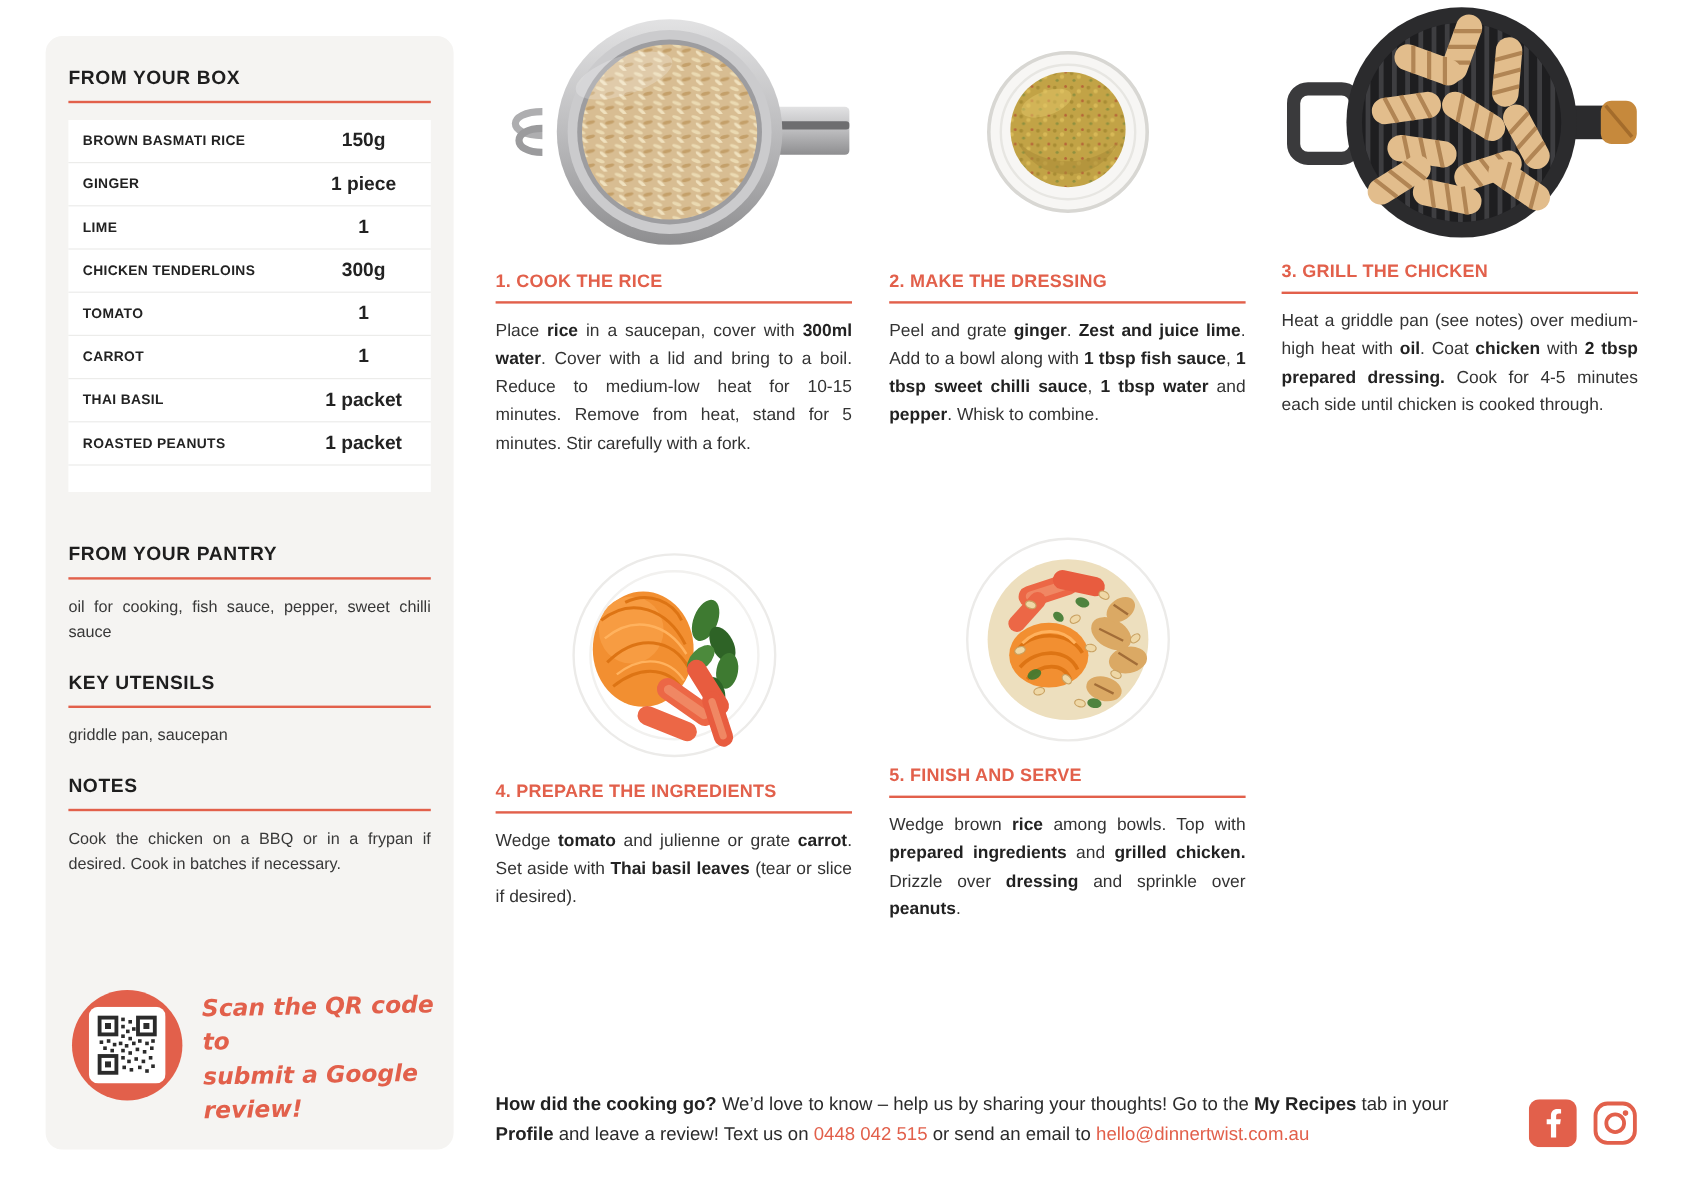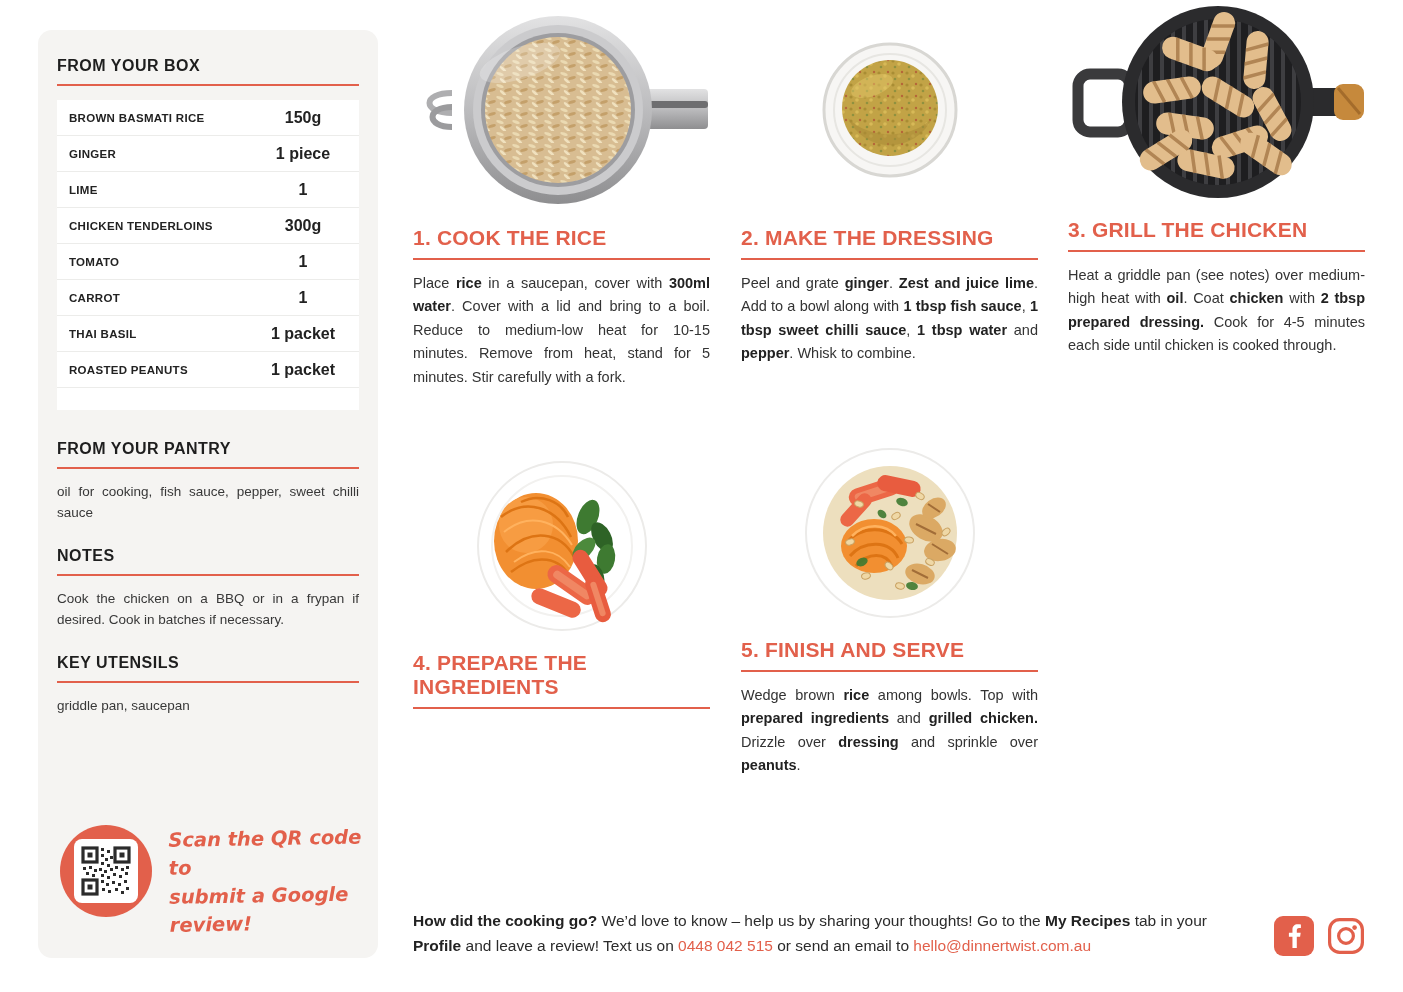--- a/index.html
+++ b/index.html
@@ -11,35 +11,35 @@
   
   .sidebar{position:absolute;left:38px;top:30px;width:340px;height:928px;
            background:#F5F4F2;border-radius:14px;padding:27px 19px;}
   .side-title{font-size:16px;font-weight:700;color:var(--ink);letter-spacing:.5px;margin:0;}
   .rule{border-bottom:2px solid var(--accent);margin-top:9px;}
   .box-table{background:#fff;margin-top:14px;padding-bottom:22px;}
   .trow{display:flex;align-items:center;justify-content:space-between;
         border-bottom:1px solid #ECECEA;padding:8.5px 0 8.5px 12px;}
   .tname{font-size:11.5px;font-weight:700;color:#222;letter-spacing:.3px;}
   .tqty{width:112px;text-align:center;font-size:16px;font-weight:700;color:#222;flex:none;}
-  .side-sec{margin-top:30px;}
+  .side-sec{margin-top:44px;}
   .side-sec.tight{margin-top:24px;}
   .side-text{font-size:13.5px;line-height:1.56;text-align:justify;margin:12px 0 0;color:var(--body);}
 
   .qr{position:absolute;left:22px;bottom:20px;display:flex;align-items:flex-start;gap:17px;}
   .qr-circle{width:92px;height:92px;border-radius:50%;background:var(--accent);
              display:flex;align-items:center;justify-content:center;flex:none;}
   .qr-text{color:var(--accent);font-size:19.5px;line-height:1.45;font-style:italic;
            font-weight:700;font-family:"DejaVu Sans",cursive;transform:rotate(-1deg);}
 
   
   .step{position:absolute;width:297px;}
   .photo{height:204px;display:flex;align-items:center;justify-content:center;margin-bottom:14px;}
   .row2 .photo{height:182px;}
-  .step-title{font-size:21px;font-weight:700;color:var(--accent);margin:0;letter-spacing:.2px;}
+  .step-title{font-size:15px;font-weight:700;color:var(--accent);margin:0;letter-spacing:.2px;}
   .rule2{border-bottom:2px solid var(--accent);margin-top:8px;margin-bottom:12px;}
   .step-body{font-size:14.5px;line-height:1.62;color:#333;text-align:justify;margin:0;}
   .b{font-weight:700;color:#222;}
   .accent{color:var(--accent);font-weight:400;}
 
   
   .footer{position:absolute;left:413px;top:908px;width:953px;display:flex;
           justify-content:space-between;align-items:flex-start;}
   .footer p{width:845px;font-size:15.5px;line-height:1.62;color:#2B2B2B;margin:0;}
   .social{display:flex;gap:12px;margin-top:8px;}
@@ -91,29 +91,29 @@
       </div>
     </section>
 
     <section class="side-sec">
       <h2 class="side-title">FROM YOUR PANTRY</h2>
       <div class="rule"></div>
       <p class="side-text">oil for cooking, fish sauce, pepper, sweet chilli sauce</p>
     </section>
 
     <section class="side-sec tight">
+      <h2 class="side-title">KEY UTENSILS</h2>
+      <div class="rule"></div>
+      <p class="side-text">griddle pan, saucepan</p>
+    </section>
+
+    <section class="side-sec tight">
       <h2 class="side-title">NOTES</h2>
       <div class="rule"></div>
       <p class="side-text">Cook the chicken on a BBQ or in a frypan if desired. Cook in batches if necessary.</p>
-    </section>
-
-    <section class="side-sec tight">
-      <h2 class="side-title">KEY UTENSILS</h2>
-      <div class="rule"></div>
-      <p class="side-text">griddle pan, saucepan</p>
     </section>
 
     <div class="qr">
       <div class="qr-circle">
         <svg width="64" height="64" viewBox="0 0 64 64" aria-hidden="true">
           <rect x="0" y="0" width="64" height="64" rx="8" fill="#fff"></rect>
           <g fill="#2B2B2B">
             <rect x="9" y="9" width="14" height="14" fill="none" stroke="#2B2B2B" stroke-width="3.2"></rect>
             <rect x="13.5" y="13.5" width="5" height="5"></rect>
             <rect x="41" y="9" width="14" height="14" fill="none" stroke="#2B2B2B" stroke-width="3.2"></rect>
@@ -296,20 +296,21 @@
             </g>
           <g transform="translate(122 142) rotate(72)">
               <rect x="-24" y="-8" width="48" height="16" rx="8" fill="#E85C3F"></rect>
               <rect x="-18" y="-3" width="36" height="6" rx="3" fill="#F08763"></rect>
             </g>
         </g>
       </svg>
     </figure>
     <h3 class="step-title">4. PREPARE THE INGREDIENTS</h3>
     <div class="rule2"></div>
+    <p class="step-body"><span>Wedge </span><span class="b">tomato</span><span> and julienne or grate </span><span class="b">carrot</span><span>. Set aside with </span><span class="b">Thai basil leaves</span><span> (tear or slice if desired).</span></p>
   </article>
 
   <article class="step row2" style="left:741px;top:442px;">
     <figure class="photo" style="margin:0 0 14px;">
       <svg width="172" height="178" viewBox="0 0 172 178" aria-hidden="true">
         <circle cx="86" cy="89" r="84" fill="#FFFFFF" stroke="#ECEBE9" stroke-width="2"></circle>
         <circle cx="86" cy="89" r="67" fill="#EDDFBE"></circle>
         <g transform="translate(70 48) rotate(-18)">
             <rect x="-26" y="-9" width="52" height="18" rx="9" fill="#EC6746"></rect>
             <rect x="-20" y="-4" width="40" height="8" rx="4" fill="#F08763"></rect>

